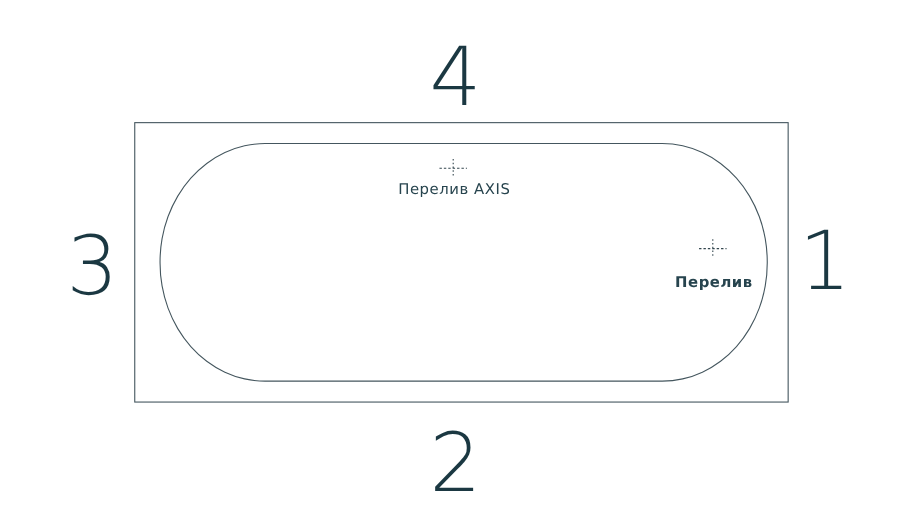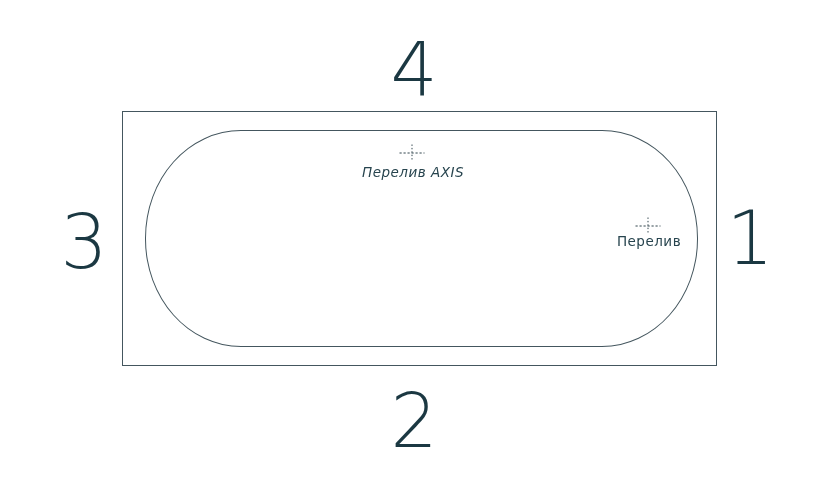--- a/index.html
+++ b/index.html
@@ -55,22 +55,22 @@
   .mark-plain{left:635px;top:217px;}
   .marker-label{
     position:absolute;
     transform:translateX(-50%);
     font-size:13.5px;
     font-weight:400;
     letter-spacing:0.5px;
     color:var(--text);
     white-space:nowrap;
   }
-  .label-axis{left:413px;top:164px;font-style:italic;}
-  .label-plain{left:649px;top:233px;}
+  .label-axis{left:413px;top:164px;}
+  .label-plain{left:649px;top:249px;font-weight:bold;}
 </style>
 </head>
 <body>
 
 <div class="canvas">
 
   <div class="tub-rim"></div>
 
   <div class="tub-basin"></div>
 

